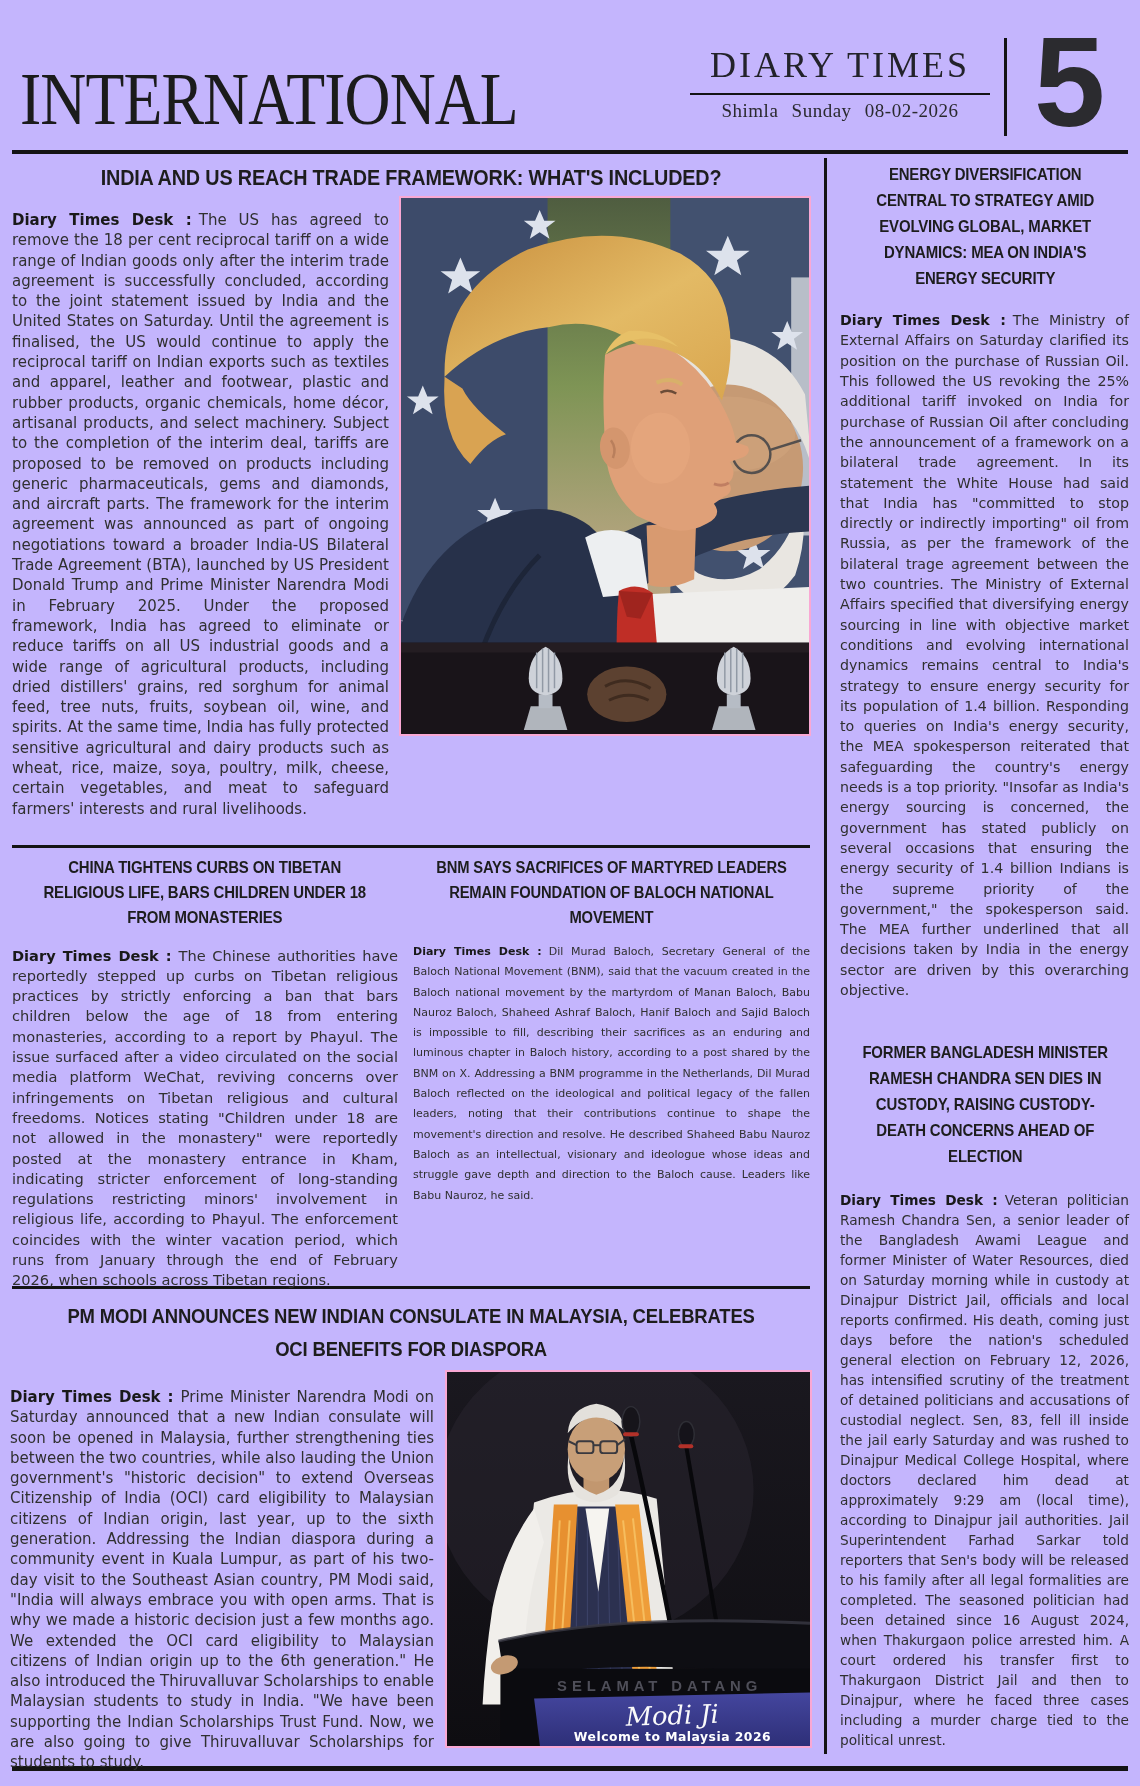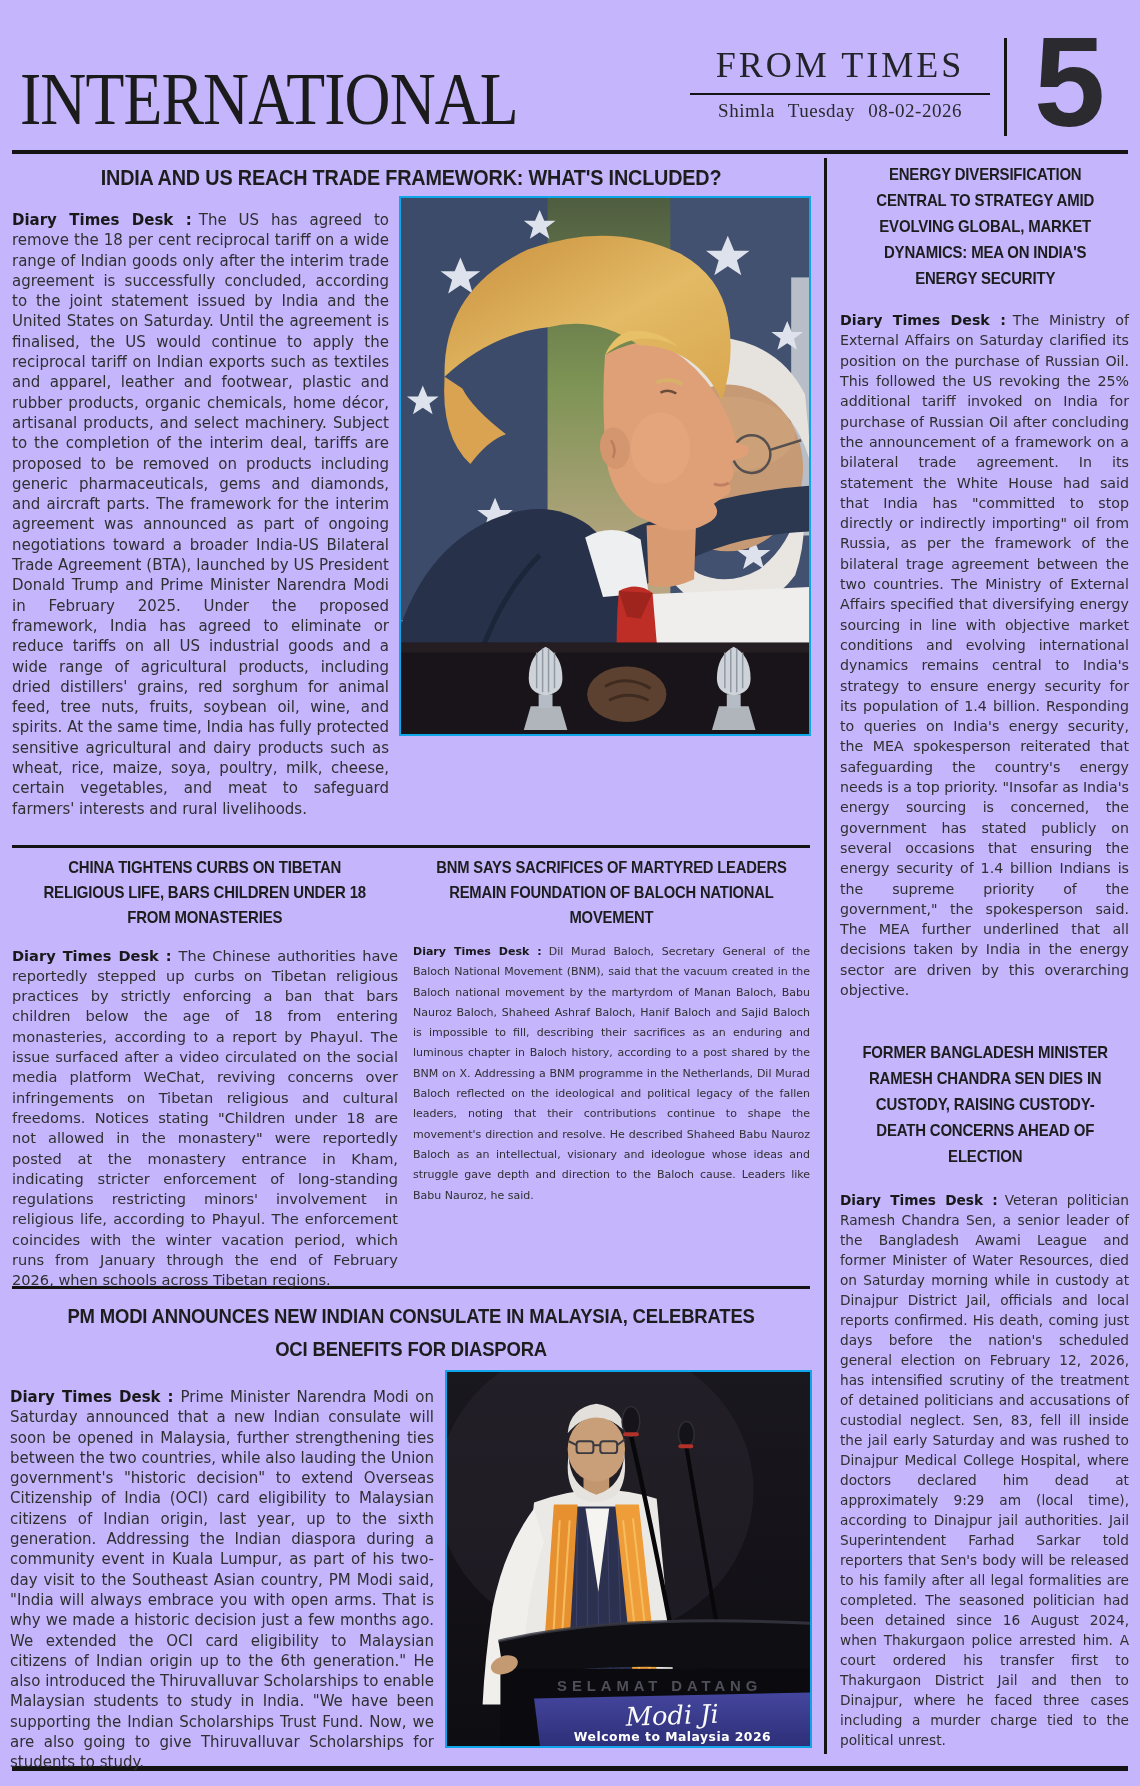--- a/index.html
+++ b/index.html
@@ -36,34 +36,34 @@
   
   .bodytext{text-align:justify;color:#303030;}
   .byline{font-weight:700;color:#191919;padding-right:7px;margin-top:28px;}
   .b-trade{left:12px;top:195px;width:377px;font-size:15px;line-height:20.3px;}
   .b-tibet{left:12px;top:931px;width:386px;font-size:14.6px;line-height:20.3px;}
   .b-bnm{left:413px;top:931px;width:397px;font-size:11px;line-height:20.3px;}
   .b-energy{left:840px;top:296px;width:289px;font-size:14.2px;line-height:20.3px;}
   .b-bangladesh{left:840px;top:1176px;width:289px;font-size:13.7px;line-height:20px;}
   .b-malaysia{left:10px;top:1372px;width:424px;font-size:15px;line-height:20.3px;}
   
-  .photo{border:2px solid #0ea5e9;background:#101014;overflow:hidden;}
+  .photo{border:2px solid #f9a8d4;background:#101014;overflow:hidden;}
   .photo svg{display:block;width:100%;height:100%;}
   .p-trade{left:399px;top:196px;width:408px;height:536px;}
   .p-malaysia{left:445px;top:1370px;width:363px;height:374px;}
 </style>
 </head>
 <body>
 
 <div id="page">
 
   <div class="abs intl">INTERNATIONAL</div>
   <div class="abs masthead">
-    <div class="title">FROM TIMES</div>
-    <div class="date">Shimla  Tuesday  08-02-2026</div>
+    <div class="title">DIARY TIMES</div>
+    <div class="date">Shimla  Sunday  08-02-2026</div>
   </div>
   <div class="abs pagenum-divider"></div>
   <div class="abs pagenum">5</div>
 
   <div class="abs rule rule-top"></div>
   <div class="abs rule rule-mid1"></div>
   <div class="abs rule rule-mid2"></div>
   <div class="abs rule rule-bottom"></div>
   <div class="abs vrule-main"></div>
 

